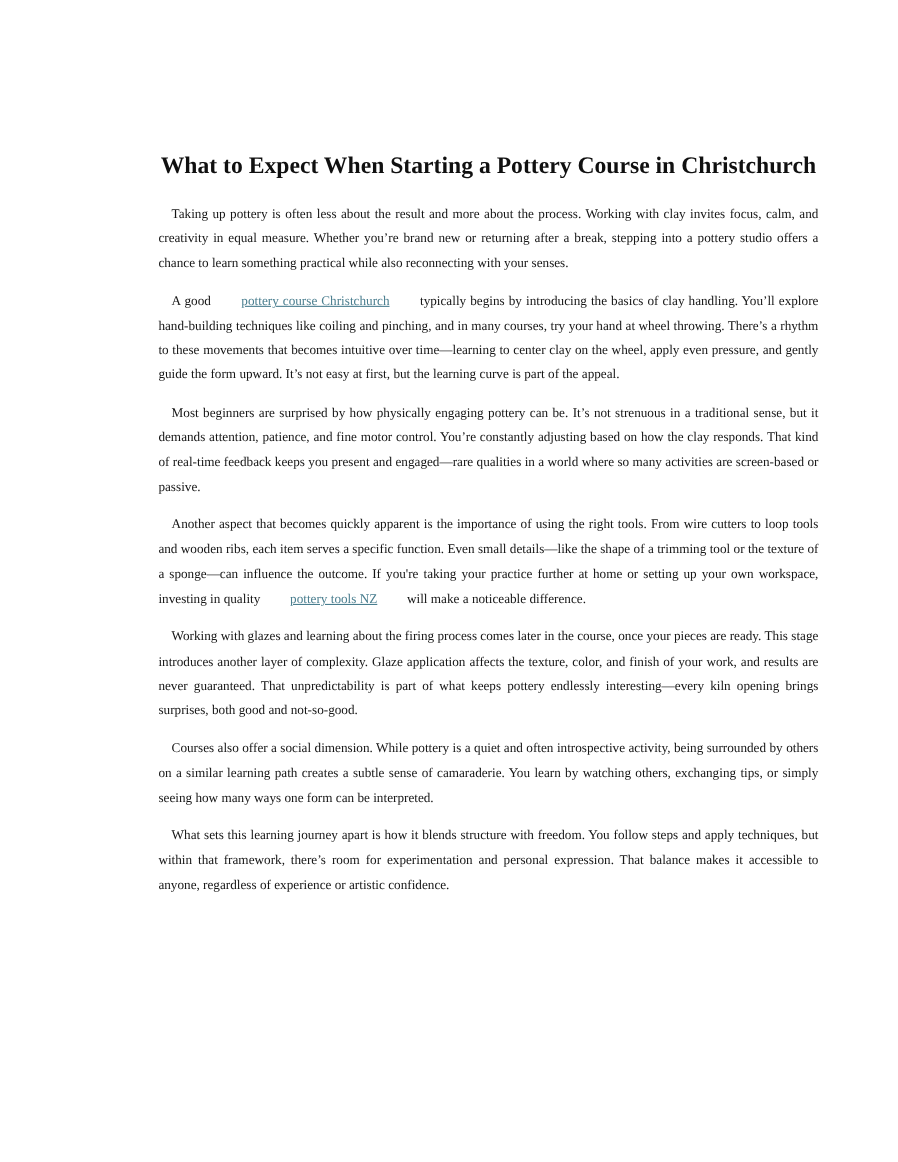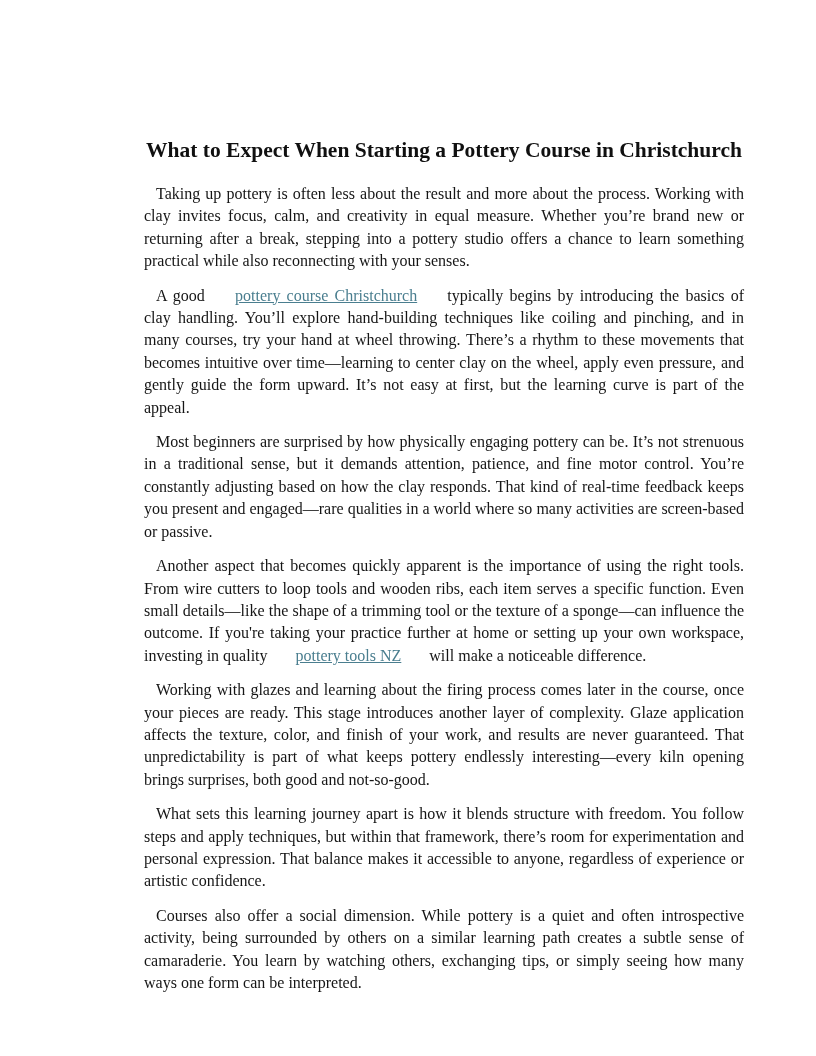--- a/index.html
+++ b/index.html
@@ -20,21 +20,21 @@
     font-family: "Liberation Serif", serif;
     font-weight: bold;
     font-size: 21.5px;
     line-height: 31px;
     text-align: center;
     color: #101010;
     margin: 0 0 17px 0;
   }
   .doc-body p {
     font-family: "Liberation Serif", serif;
-    font-size: 16px;
+    font-size: 12px;
     line-height: 22.4px;
     text-align: justify;
     color: #151515;
     margin: 0 0 12px 0;
   }
   .doc-body a {
     font-weight: normal;
     text-decoration: underline;
     cursor: pointer;
   }
@@ -43,16 +43,16 @@
 <body>
 
 <main class="page">
   <h1 class="doc-title">What to Expect When Starting a Pottery Course in Christchurch</h1>
   <div class="doc-body" id="doc-body">
       <p><span>Taking up pottery is often less about the result and more about the process. Working with clay invites focus, calm, and creativity in equal measure. Whether you’re brand new or returning after a break, stepping into a pottery studio offers a chance to learn something practical while also reconnecting with your senses.</span></p>
       <p><span>A good </span><a style="color: rgb(74, 126, 143);">pottery course Christchurch</a><span> typically begins by introducing the basics of clay handling. You’ll explore hand-building techniques like coiling and pinching, and in many courses, try your hand at wheel throwing. There’s a rhythm to these movements that becomes intuitive over time—learning to center clay on the wheel, apply even pressure, and gently guide the form upward. It’s not easy at first, but the learning curve is part of the appeal.</span></p>
       <p><span>Most beginners are surprised by how physically engaging pottery can be. It’s not strenuous in a traditional sense, but it demands attention, patience, and fine motor control. You’re constantly adjusting based on how the clay responds. That kind of real-time feedback keeps you present and engaged—rare qualities in a world where so many activities are screen-based or passive.</span></p>
       <p><span>Another aspect that becomes quickly apparent is the importance of using the right tools. From wire cutters to loop tools and wooden ribs, each item serves a specific function. Even small details—like the shape of a trimming tool or the texture of a sponge—can influence the outcome. If you're taking your practice further at home or setting up your own workspace, investing in quality </span><a style="color: rgb(74, 126, 143);">pottery tools NZ</a><span> will make a noticeable difference.</span></p>
       <p><span>Working with glazes and learning about the firing process comes later in the course, once your pieces are ready. This stage introduces another layer of complexity. Glaze application affects the texture, color, and finish of your work, and results are never guaranteed. That unpredictability is part of what keeps pottery endlessly interesting—every kiln opening brings surprises, both good and not-so-good.</span></p>
+      <p><span>Courses also offer a social dimension. While pottery is a quiet and often introspective activity, being surrounded by others on a similar learning path creates a subtle sense of camaraderie. You learn by watching others, exchanging tips, or simply seeing how many ways one form can be interpreted.</span></p>
       <p><span>What sets this learning journey apart is how it blends structure with freedom. You follow steps and apply techniques, but within that framework, there’s room for experimentation and personal expression. That balance makes it accessible to anyone, regardless of experience or artistic confidence.</span></p>
-      <p><span>Courses also offer a social dimension. While pottery is a quiet and often introspective activity, being surrounded by others on a similar learning path creates a subtle sense of camaraderie. You learn by watching others, exchanging tips, or simply seeing how many ways one form can be interpreted.</span></p>
     </div>
 </main>
 
 </body></html>

